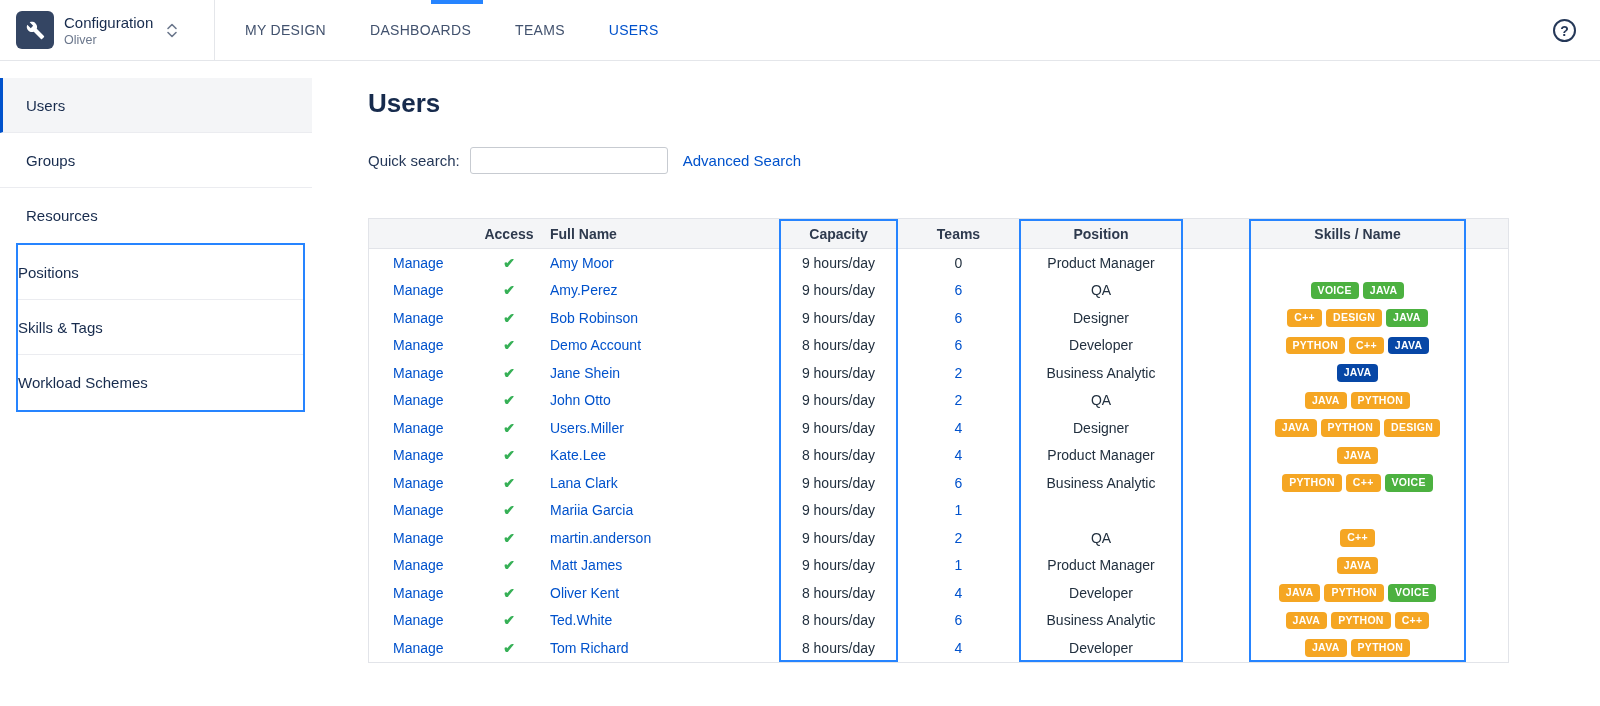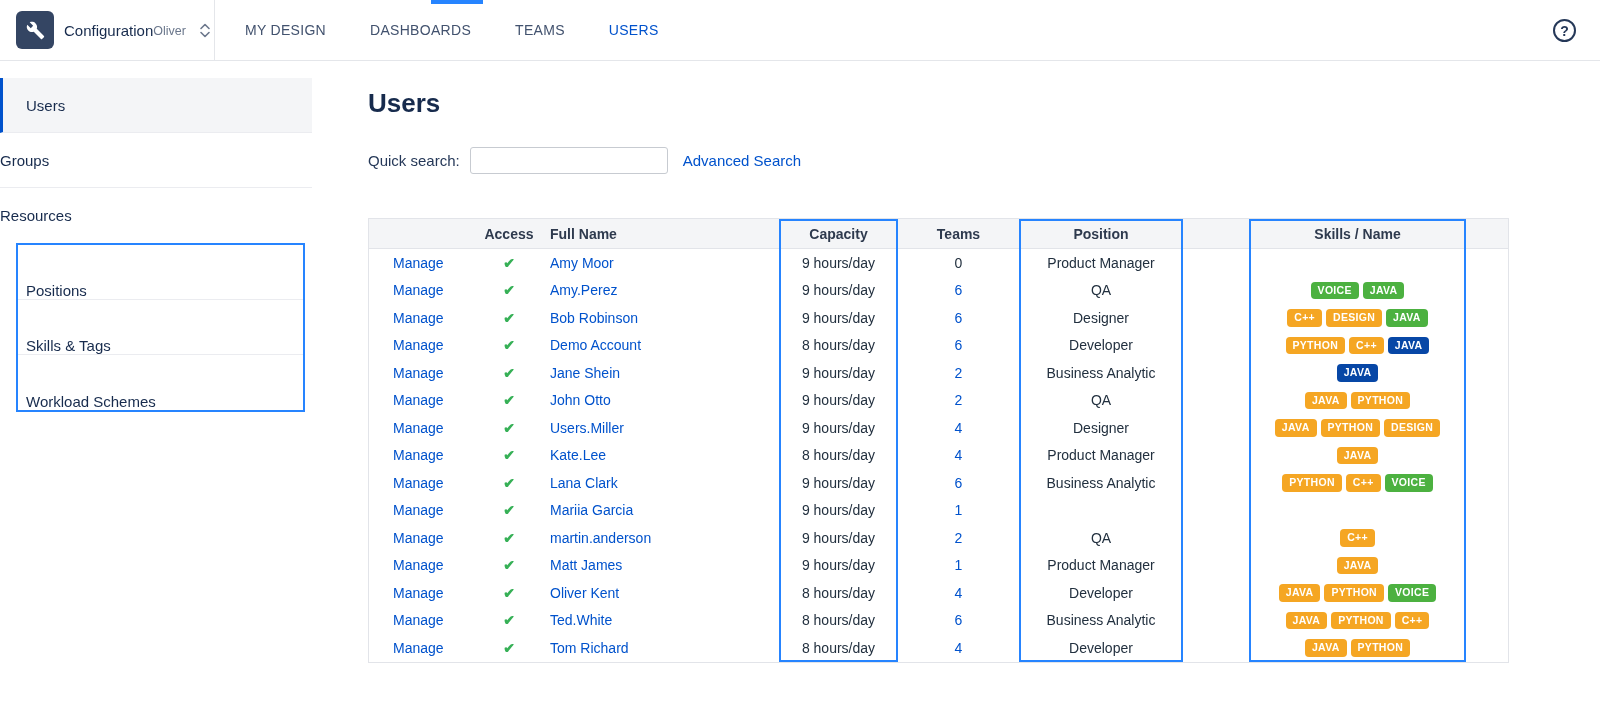--- a/index.html
+++ b/index.html
@@ -8,37 +8,37 @@
   .page { position: relative; width: 1600px; height: 706px; background: #fff; overflow: hidden; }
 
   
   .top-indicator { position: absolute; top: 0; left: 431px; width: 52px; height: 4px; background: #2684FF; z-index: 6; }
 
   
   .header { position: absolute; top: 0; left: 0; right: 0; height: 61px; border-bottom: 1px solid #E4E6EA; display: flex; align-items: center; background: #fff; z-index: 5; }
   .brand { display: flex; align-items: center; gap: 10px; padding-left: 16px; width: 214px; cursor: pointer; }
   .logo { width: 38px; height: 38px; border-radius: 6px; background: #344563; display: flex; align-items: center; justify-content: center; flex: 0 0 auto; }
   .logo svg { width: 19px; height: 19px; }
-  .brand-text { display: flex; flex-direction: row; }
+  .brand-text { display: flex; flex-direction: column; }
   .brand-title { font-size: 15px; color: #172B4D; }
   .brand-sub { font-size: 12.5px; color: #6B778C; margin-top: 2px; }
   .switch { margin-left: 2px; display: flex; align-items: center; }
   .header-divider { width: 1px; height: 61px; background: #E4E6EA; }
   .topnav { display: flex; gap: 44px; margin-left: 30px; }
   .nav-item { font-size: 14px; font-weight: 500; letter-spacing: .3px; color: #42526E; text-decoration: none; cursor: pointer; }
   .nav-item.active { color: #0052CC; }
   .help { position: absolute; right: 24px; top: 19px; width: 23px; height: 23px; border: 2px solid #253858; border-radius: 50%; display: flex; align-items: center; justify-content: center; font-size: 14px; font-weight: 700; color: #253858; cursor: pointer; }
 
   
   .sidebar { position: absolute; top: 62px; left: 0; width: 312px; padding-top: 16px; }
-  .side-item { height: 55px; display: flex; align-items: center; font-size: 15px; color: #172B4D; border-bottom: 1px solid #EBECF0; cursor: pointer; background: #fff; }
+  .side-item { height: 55px; display: flex; align-items: center; padding-left: 26px; font-size: 15px; color: #172B4D; border-bottom: 1px solid #EBECF0; cursor: pointer; background: #fff; }
   .side-item.active { background: #F4F5F7; border-left: 3px solid #0052CC; padding-left: 23px; }
   .side-item.no-border { border-bottom: none; }
   .highlight-group { margin: 0 7px 0 16px; border: 2px solid #2684FF; }
-  .highlight-group .side-item { padding-left: 8px; align-items: flex-end; }
+  .highlight-group .side-item { padding-left: 0; }
   .highlight-group .side-item:last-child { border-bottom: none; }
 
   
   .main { position: absolute; top: 61px; left: 368px; width: 1190px; }
   .page-title { margin-top: 27px; font-size: 26px; font-weight: 700; color: #172B4D; }
   .search-row { margin-top: 28px; display: flex; align-items: center; font-size: 15px; color: #253858; }
   .search-row label { margin-right: 10px; }
   .quick-search { width: 198px; height: 27px; border: 1px solid #C7CBD1; border-radius: 3px; padding: 0 8px; font-size: 14px; font-family: "Liberation Sans", sans-serif; }
   .adv-link { margin-left: 15px; font-size: 15px; }
   .link { color: #0052CC; text-decoration: none; cursor: pointer; }

